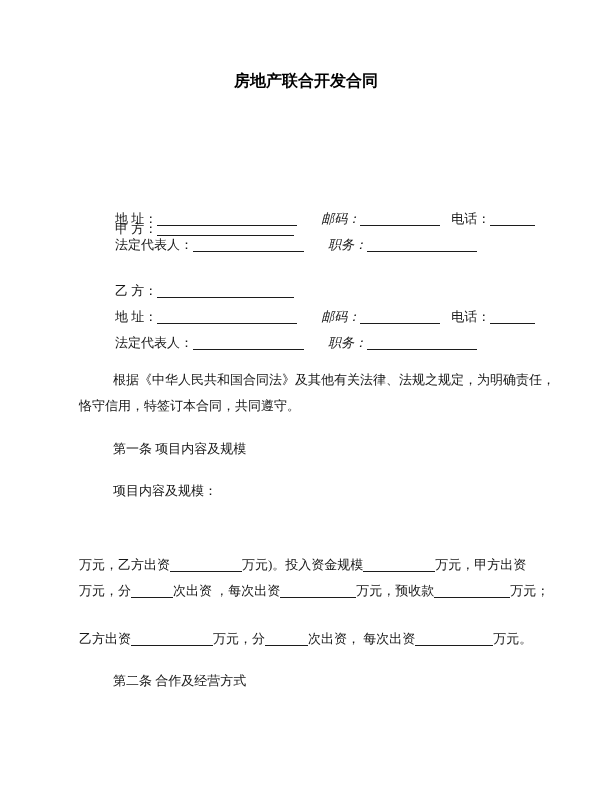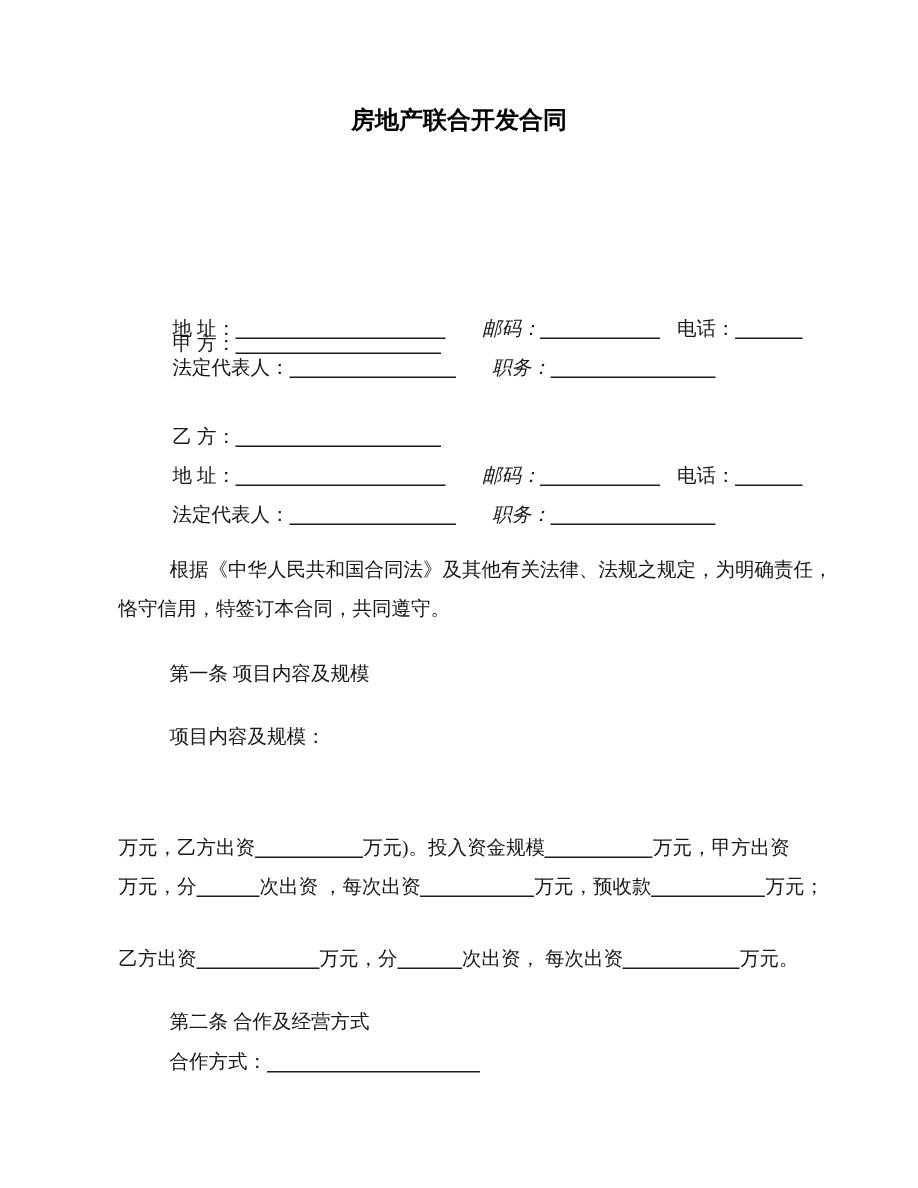--- a/index.html
+++ b/index.html
@@ -74,17 +74,14 @@
     <span>万元，乙方出资</span><span class="bl" style="width:72px;"></span><span>万元)。投入资金规模</span><span class="bl" style="width:72px;"></span><span>万元，甲方出资</span>
   </div>
   <div class="abs" style="top:578px; left:79px;text-align:right;">
     <span>万元，分</span><span class="bl" style="width:42px;"></span><span>次出资 ，每次出资</span><span class="bl" style="width:76px;"></span><span>万元，预收款</span><span class="bl" style="width:76px;"></span><span>万元；</span>
   </div>
   <div class="abs" style="top:604px; left:79px;margin-top:22px;">
     <span>乙方出资</span><span class="bl" style="width:82px;"></span><span>万元，分</span><span class="bl" style="width:43px;"></span><span>次出资， 每次出资</span><span class="bl" style="width:78px;"></span><span>万元。</span>
   </div>
 
   <div class="abs" style="top:647px; left:113px;margin-top:21px;">第二条 合作及经营方式</div>
-  <div class="abs" style="top:695px; left:113px;">
-    <span>合作方式：</span><span class="bl" style="width:142px;"></span>
-  </div>
 
 </div>
 
 </body></html>

